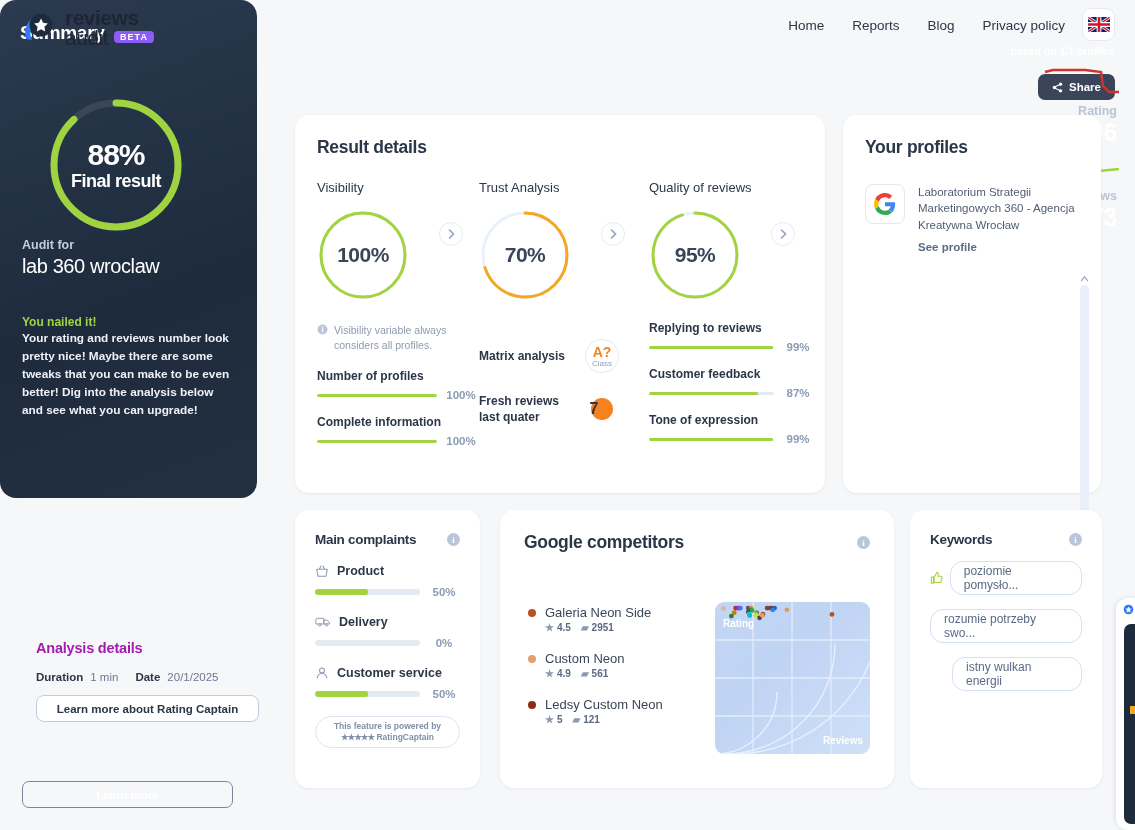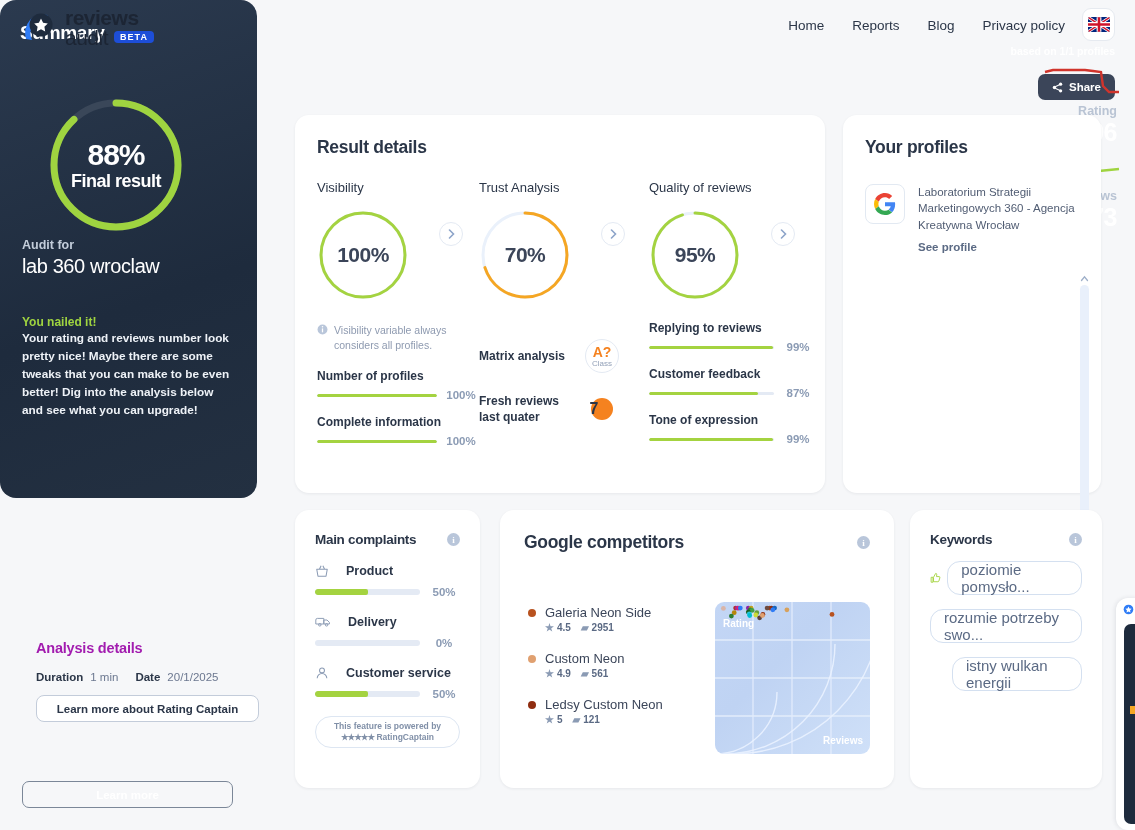--- a/index.html
+++ b/index.html
@@ -12,21 +12,21 @@
   }
   .page { position: relative; width: 1135px; height: 830px; }
 
   
   .header { position: absolute; left: 0; top: 0; width: 1135px; height: 58px; }
   .logo { position: absolute; left: 20px; top: 8px; display: flex; align-items: center; gap: 7px; }
   .logo-mark { width: 38px; height: 38px; position: relative; }
   .logo-text { display: flex; flex-direction: column; line-height: 0.95; }
   .logo-rev { font-size: 21px; font-weight: bold; color: #1c2534; letter-spacing: -0.5px; }
   .logo-aud { font-size: 21px; color: #1c2534; letter-spacing: -0.5px; display: flex; align-items: center; gap: 6px; }
-  .beta { background: #1d4ed8; color: #fff; font-size: 9px; font-weight: bold; letter-spacing: 1px;
+  .beta { background: #8b5cf6; color: #fff; font-size: 9px; font-weight: bold; letter-spacing: 1px;
           padding: 2px 6px; border-radius: 4px; position: relative; top: -1px; }
   .nav { position: absolute; right: 70px; top: 18px; display: flex; gap: 28px; }
   .nav a { font-size: 13.5px; color: #2b3648; text-decoration: none; font-weight: 500; }
   .flag-btn { position: absolute; right: 20px; top: 8px; width: 33px; height: 33px; border-radius: 9px;
               background: #fff; border: 1px solid #e6eaf0; display: flex; align-items: center; justify-content: center; }
   .flag { width: 22px; height: 15px; border-radius: 2px; overflow: hidden; position: relative; background: #00247d; }
 
   .share-btn { position: absolute; right: 20px; top: 74px; background: #3b4559; color: #fff;
                border-radius: 7px; height: 26px; padding: 0 14px; display: flex; align-items: center;
                gap: 6px; font-size: 11.5px; font-weight: bold; cursor: pointer; }
@@ -98,21 +98,21 @@
   .prof-scroll { position: absolute; right: 12px; top: 170px; width: 9px; height: 230px;
                  border-radius: 5px; background: #e9f0fb; }
 
   
   .complaints { left: 295px; top: 510px; width: 185px; height: 278px; padding: 22px 20px; }
   .ctitle-row { display: flex; align-items: center; justify-content: space-between; }
   .info-i { width: 13px; height: 13px; border-radius: 50%; background: #b9c6da; color: #fff;
             font-size: 9px; font-weight: bold; display: flex; align-items: center; justify-content: center;
             font-family: "Liberation Serif", serif; cursor: pointer; }
   .comp-item { margin-top: 17px; }
-  .comp-head { display: flex; align-items: center; gap: 17px; }
+  .comp-head { display: flex; align-items: center; gap: 8px; }
   .comp-lbl { font-size: 12.5px; font-weight: bold; color: #2b3648; }
   .bar-o { background: #f5a623; }
   .rc-powered { margin-top: 16px; height: 32px; border: 1px solid #dde6f2; border-radius: 16px;
                 display: flex; flex-direction: column; align-items: center; justify-content: center;
                 font-size: 8.5px; color: #8190a8; font-weight: bold; line-height: 1.35; }
 
   
   .competitors { left: 500px; top: 510px; width: 394px; height: 278px; padding: 22px 24px; }
   .comp-list { position: absolute; left: 28px; top: 95px; }
   .cl-item { margin-bottom: 18px; }
@@ -123,21 +123,21 @@
   .cl-stat { display: flex; align-items: center; gap: 3px; font-size: 10px; font-weight: bold; color: #5b6a84; }
   .scatter { position: absolute; right: 24px; top: 92px; width: 155px; height: 152px;
              border-radius: 9px; overflow: hidden;
              background: linear-gradient(135deg, #c3d6f5 0%, #bfd3f3 40%, #cfe0f8 100%); }
   .sc-lbl { position: absolute; color: #fff; font-size: 10px; font-weight: bold; }
 
   
   .keywords { left: 910px; top: 510px; width: 192px; height: 278px; padding: 22px 20px; }
   .kw-row { display: flex; align-items: center; gap: 6px; margin-top: 14px; }
   .kw-chip { border: 1px solid #d4e0f0; border-radius: 13px; height: 23px; padding: 16px 13px;
-             display: flex; align-items: center; font-size: 15px; color: #5b6a84; cursor: pointer; }
+             display: flex; align-items: center; font-size: 12px; color: #5b6a84; cursor: pointer; }
   .kw-chip.indent { margin-left: 22px; }
 
   
   .edge-widget { position: absolute; right: -3px; top: 598px; width: 22px; height: 232px;
                  background: #fff; border-radius: 12px 0 0 12px; box-shadow: -1px 0 4px rgba(30,40,60,0.10);
                  overflow: hidden; }
   .edge-inner { position: absolute; left: 8px; top: 26px; width: 30px; height: 200px;
                 background: #1e2b3d; border-radius: 7px 0 0 7px; }
   .edge-icon { position: absolute; left: 7px; top: 6px; width: 11px; height: 11px; color: #2f7cf6; font-size: 11px; }
 </style>

